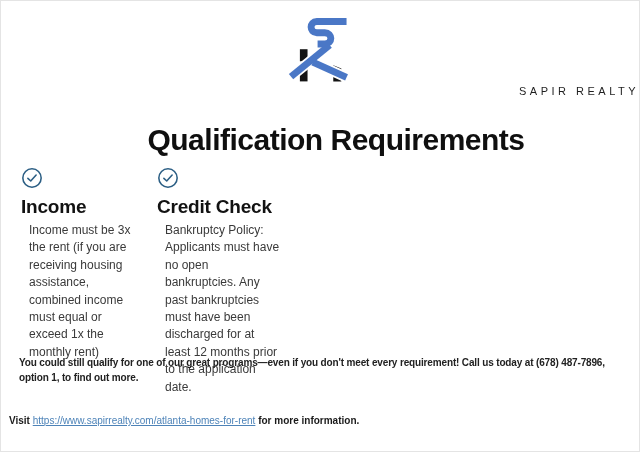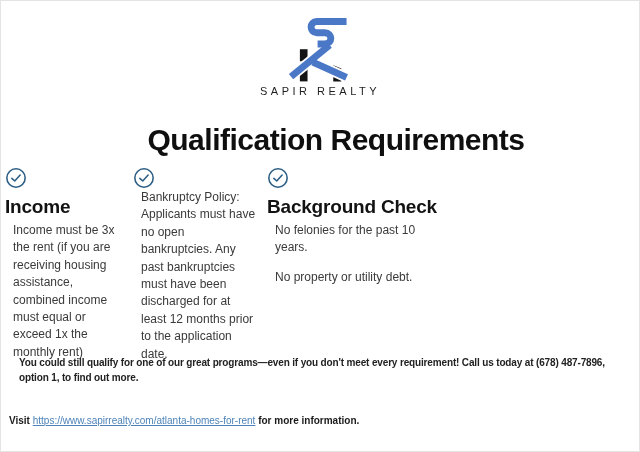--- a/index.html
+++ b/index.html
@@ -15,36 +15,37 @@
   }
 
   
   .logo-wrap { position: absolute; top: 8px; left: 0; width: 100%; text-align: center; }
   .logo-mark { width: 84px; height: 74px; display: block; margin: 0 auto; }
   .logo-black { fill: var(--logo_black, #141414); }
   .logo-halo  { stroke: #ffffff; }
   .logo-blue-strokes { stroke: var(--logo_blue, #4a77c6); }
   .logo-name {
     font-size: 11px; letter-spacing: 3.5px; margin-top: 2px;
-    color: #1f1f1f; font-weight: 500;
+    color: #1f1f1f; font-weight: 500; text-align: right;
   }
 
   
   .page-title {
     position: absolute; top: 106px; left: 0; width: 100%;
     text-align: center; font-size: 30px; font-weight: bold;
     letter-spacing: -0.5px; color: #0f0f0f; margin: 16px;
   }
 
   
   .columns {
     position: absolute; top: 166px; left: 0; width: 100%;
     display: grid;
     grid-template-columns: 128px 134px 166px 1fr;
-    padding: 0 4px;
+    column-gap: 8px;
+    padding: 0 20px;
   }
   .check-icon { display: block; width: 22px; height: 22px; }
   .check-icon circle, .check-icon path {
     fill: none; stroke: var(--icon_blue, #2b5e84);
     stroke-width: 1.7;
   }
   .check-icon path { stroke-linecap: round; stroke-linejoin: round; }
   .col h2 {
     font-size: 19px; font-weight: bold; letter-spacing: -0.2px;
     color: #121212; margin: 7px 0 4px; white-space: nowrap;
@@ -104,31 +105,23 @@
     </svg>
     <h2>Income</h2>
     <p>Income must be 3x the rent (if you are receiving housing assistance, combined income must equal or exceed 1x the monthly rent)</p>
   </div>
 
   <div class="col">
     <svg class="check-icon" viewBox="0 0 24 24" aria-hidden="true">
       <circle cx="12" cy="12" r="10"></circle>
       <path d="M7.5 12.4 L10.6 15.3 L16.5 8.8"></path>
     </svg>
+    <h2>Credit Check</h2>
     <p>Bankruptcy Policy: Applicants must have no open bankruptcies. Any past bankruptcies must have been discharged for at least 12 months prior to the application date.</p>
   </div>
 
-  <div class="col">
-    <svg class="check-icon" viewBox="0 0 24 24" aria-hidden="true">
-      <circle cx="12" cy="12" r="10"></circle>
-      <path d="M7.5 12.4 L10.6 15.3 L16.5 8.8"></path>
-    </svg>
-    <h2>Background Check</h2>
-    <p>No felonies for the past 10 years.</p>
-    <p>No property or utility debt.</p>
-  </div>
 
 
 </div>
 
 <p class="highlight">You could still qualify for one of our great programs—even if you don't meet every requirement! Call us today at (678) 487-7896, option 1, to find out more.</p>
 
 <p class="visit-line"><span>Visit </span><a href="#">https://www.sapirrealty.com/atlanta-homes-for-rent</a><span> for more information.</span></p>
 
 </body></html>

